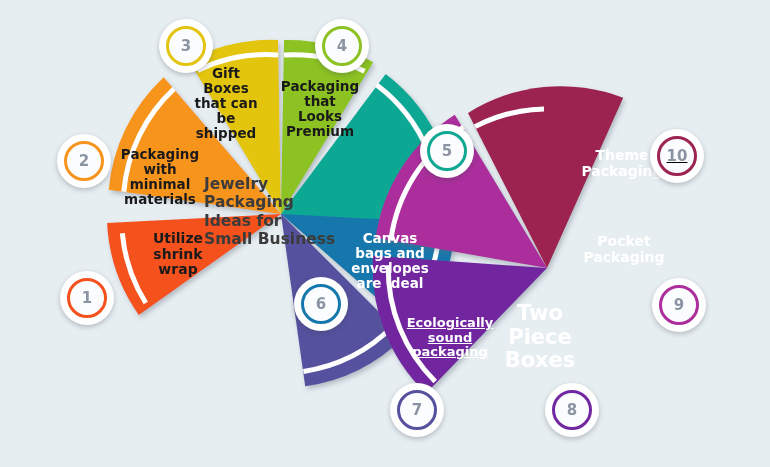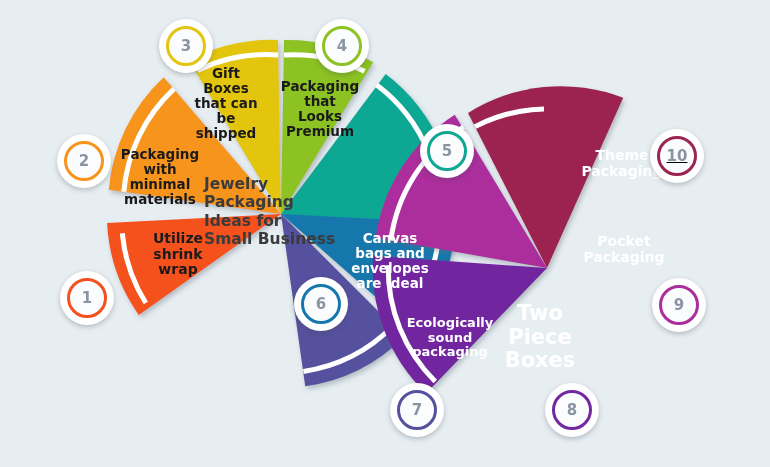--- a/index.html
+++ b/index.html
@@ -166,21 +166,21 @@
 be
 shipped</div>
   <div class="seg-label" style="left: 272px; top: 79px; width: 96px; color: rgb(26, 26, 26); font-size: 13.5px;">Packaging
 that
 Looks
 Premium</div>
   <div class="seg-label" style="left: 340px; top: 231px; width: 100px; color: rgb(255, 255, 255); font-size: 13.5px;">Canvas
 bags and
 envelopes
 are ideal</div>
-  <div class="seg-label" style="left: 398px; top: 316px; width: 104px; color: rgb(255, 255, 255); font-size: 13px;">Ecologically
+  <div class="seg-label" style="left: 398px; top: 316px; width: 104px; color: rgb(255, 255, 255); font-size: 13px; text-decoration: underline;">Ecologically
 sound
 packaging</div>
   <div class="seg-label" style="left: 496px; top: 302px; width: 88px; color: rgb(255, 255, 255); font-size: 21px;">Two
 Piece
 Boxes</div>
   <div class="seg-label" style="left: 572px; top: 234px; width: 104px; color: rgb(255, 255, 255); font-size: 14px;">Pocket
 Packaging</div>
   <div class="seg-label" style="left: 570px; top: 148px; width: 104px; color: rgb(255, 255, 255); font-size: 14px;">Theme
 Packaging</div>
 

